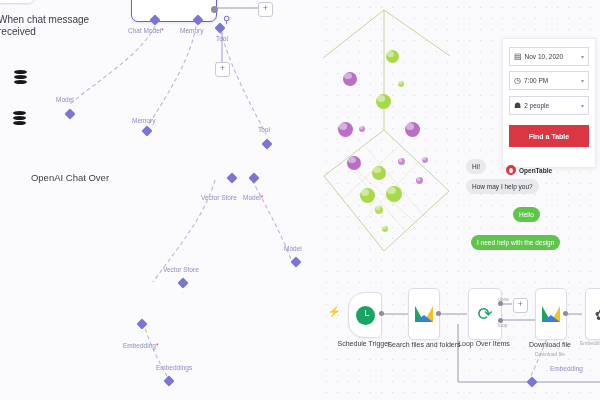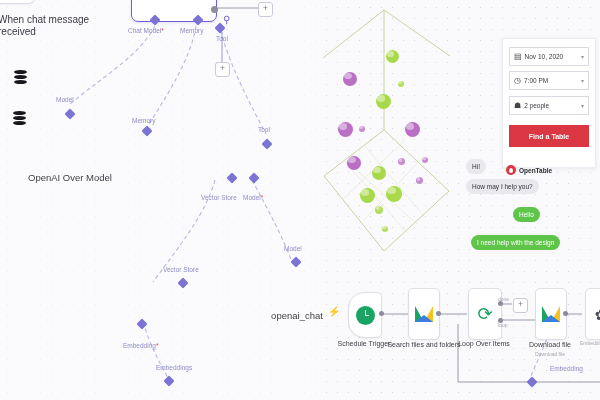--- a/index.html
+++ b/index.html
@@ -221,21 +221,21 @@
   <div class="diamond" style="left:216px;top:24px;"></div>
   <div class="port-label" style="left:216px;top:35px;">Tool</div>
 
   <div class="plus-box" style="left:215px;top:62px;">+</div>
 
   <div class="node-circle" style="left:48px;top:114px;width:44px;height:52px;">
     <span class="oai">✿</span>
   </div>
   <div class="diamond" style="left:66px;top:110px;"></div>
   <div class="port-label" style="left:56px;top:96px;">Model</div>
-  <div class="node-label" style="left:10px;top:172px;width:120px;">OpenAI Over Model</div>
+  <div class="node-label" style="left:10px;top:172px;width:120px;">OpenAI Chat Over</div>
 
   <div class="node-circle" style="left:128px;top:140px;width:38px;height:44px;">
     <span class="db">
       <i style="top:0"></i>
         <i style="top:5px"></i>
         <i style="top:10px"></i>
     </span>
   </div>
   <div class="diamond" style="left:143px;top:127px;"></div>
   <div class="port-label" style="left:132px;top:117px;">Memory</div>
@@ -268,21 +268,20 @@
   <div class="diamond" style="left:165px;top:377px;"></div>
   <div class="port-label" style="left:154px;top:378px;top:-999px;"></div>
 
   <div class="port-label" style="left:156px;top:364px;">Embeddings</div>
 
   <div class="node-circle" style="left:277px;top:261px;width:38px;height:44px;">
     <span class="oai">✿</span>
   </div>
   <div class="diamond" style="left:292px;top:258px;"></div>
   <div class="port-label" style="left:284px;top:245px;">Model</div>
-  <div class="node-label" style="left:251px;top:310px;width:92px;">openai_chat</div>
 
   <div id="scatter">
     <svg width="172" height="262">
       <g stroke="#c2cf96" stroke-width="0.9" fill="none">
         <path d="M72,2 L145,47 L72,93 L10,52 Z" opacity="0"></path>
 
         <path d="M72,2 L11,50"></path>
         <path d="M72,2 L138,48"></path>
         <path d="M72,2 L72,122"></path>
 

